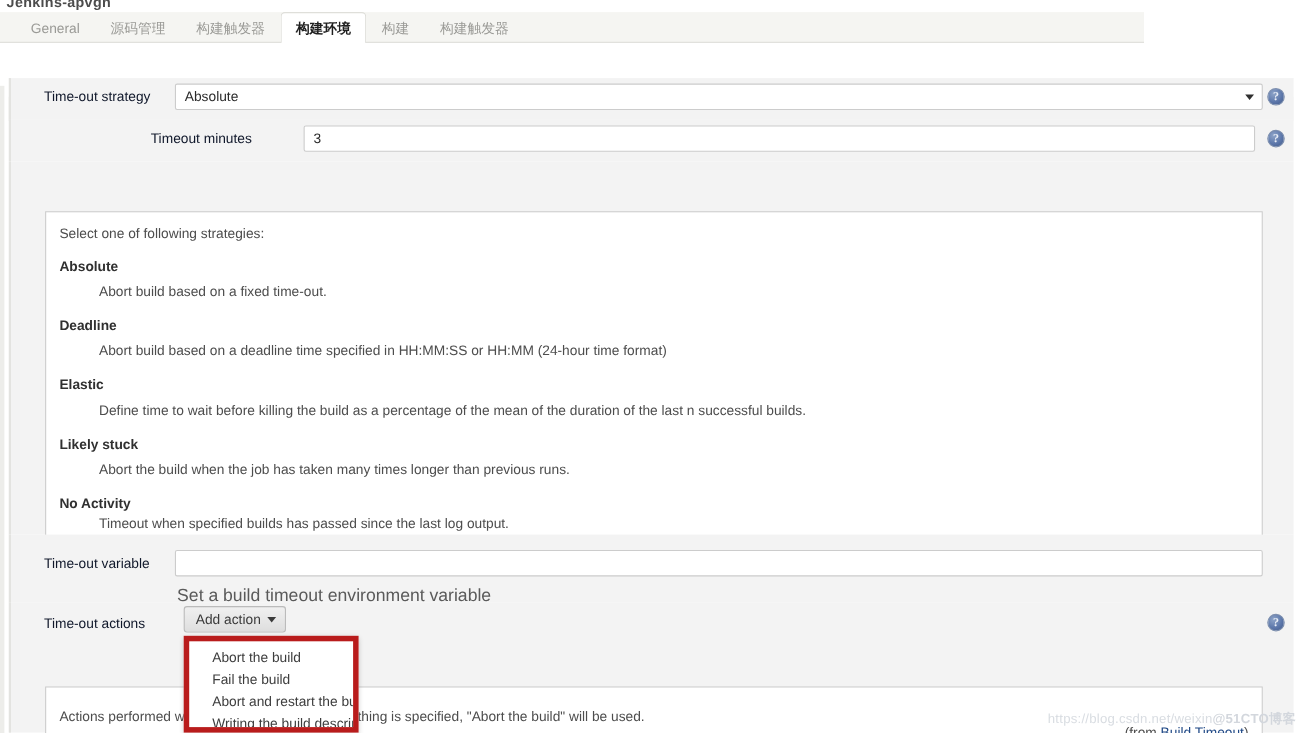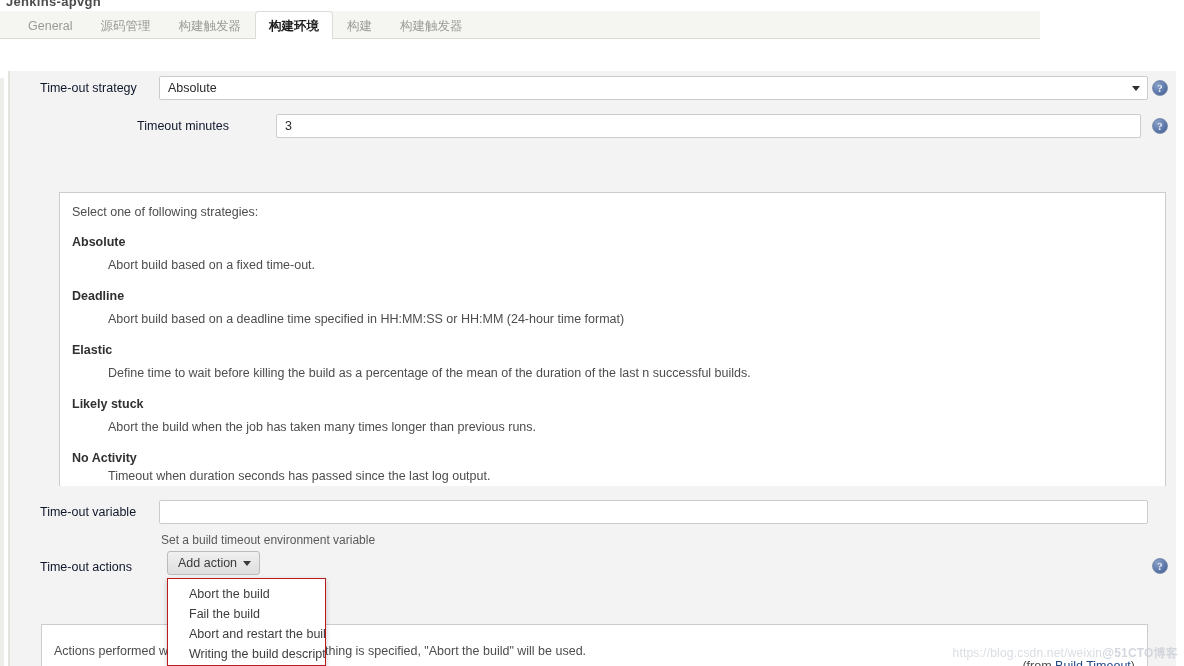--- a/index.html
+++ b/index.html
@@ -156,21 +156,21 @@
     text-align: center;
     font-size: 11px; font-weight: bold;
     color: #e9eef7;
     font-family: "Liberation Serif", serif;
     line-height: 16px;
   }
 
   
   #desc-panel {
     position: absolute;
-    left: 59px; top: 153px;
+    left: 41px; top: 153px;
     width: 1107px; height: 328px;
     background: #ffffff;
     border: 1px solid #cccccc;
   }
   #desc-panel .intro {
     position: absolute; left: 12px; top: 12px;
     font-size: 12.5px; color: #4d4d4d;
   }
   .strat { position: absolute; left: 12px; }
   .strat .h {
@@ -182,21 +182,21 @@
   .strat.tight .d { margin-top: 4px; }
   .from-note {
     position: absolute; right: 12px; bottom: 8px;
     font-size: 12.5px; color: #4d4d4d;
   }
   .from-note a { color: #214a87; text-decoration: underline; }
 
   
   .help-text {
     position: absolute;
-    font-size: 12px; color: #5a5a5a;
+    font-size: 16px; color: #5a5a5a;
   }
   .btn-dropdown {
     position: absolute;
     height: 24px; line-height: 22px;
     padding: 0 22px 0 10px;
     background: linear-gradient(#f0f0f0, #dedede);
     border: 1px solid #bbbbbb;
     border-radius: 3px;
     font-size: 12.5px; color: #3a3a3a;
     cursor: pointer;
@@ -223,21 +223,21 @@
     white-space: nowrap;
   }
   #actions-panel .from-note { bottom: 6px; }
 
   
   #dropdown-menu {
     position: absolute;
     left: 167px; top: 578px;
     width: 159px; height: 88px;
     background: #ffffff;
-    border: 1px solid #b91c1c;
+    border: 5px solid #b91c1c;
     box-shadow: 0 2px 5px rgba(0,0,0,.22);
     z-index: 50;
     overflow: hidden;
   }
   #dropdown-menu .mi {
     font-size: 12.5px;
     color: #3d3d3d;
     padding: 0 0 0 21px;
     height: 20px; line-height: 20px;
     cursor: pointer;
@@ -328,21 +328,21 @@
       <div class="d">Abort the build when the job has taken many times longer than previous runs.</div>
     </div>
 
     <div class="strat" style="top:150px;">
       <div class="h">Elastic</div>
       <div class="d">Define time to wait before killing the build as a percentage of the mean of the duration of the last n successful builds.</div>
     </div>
 
     <div class="strat tight" style="top:258px;">
       <div class="h">No Activity</div>
-      <div class="d">Timeout when duration seconds has passed since the last log output.</div>
+      <div class="d">Timeout when specified builds has passed since the last log output.</div>
     </div>
 
     <div class="from-note"><span>(from </span><a href="#">Build Timeout</a><span>)</span></div>
   </div>
 
   <div class="field-row" style="top:447px;height:62px;"></div>
   <div class="field-label" style="left:40px;top:466px;">Time-out variable</div>
   <div class="text-input empty" style="left:159px;top:461px;width:989px;">
     <span></span>
   </div>

